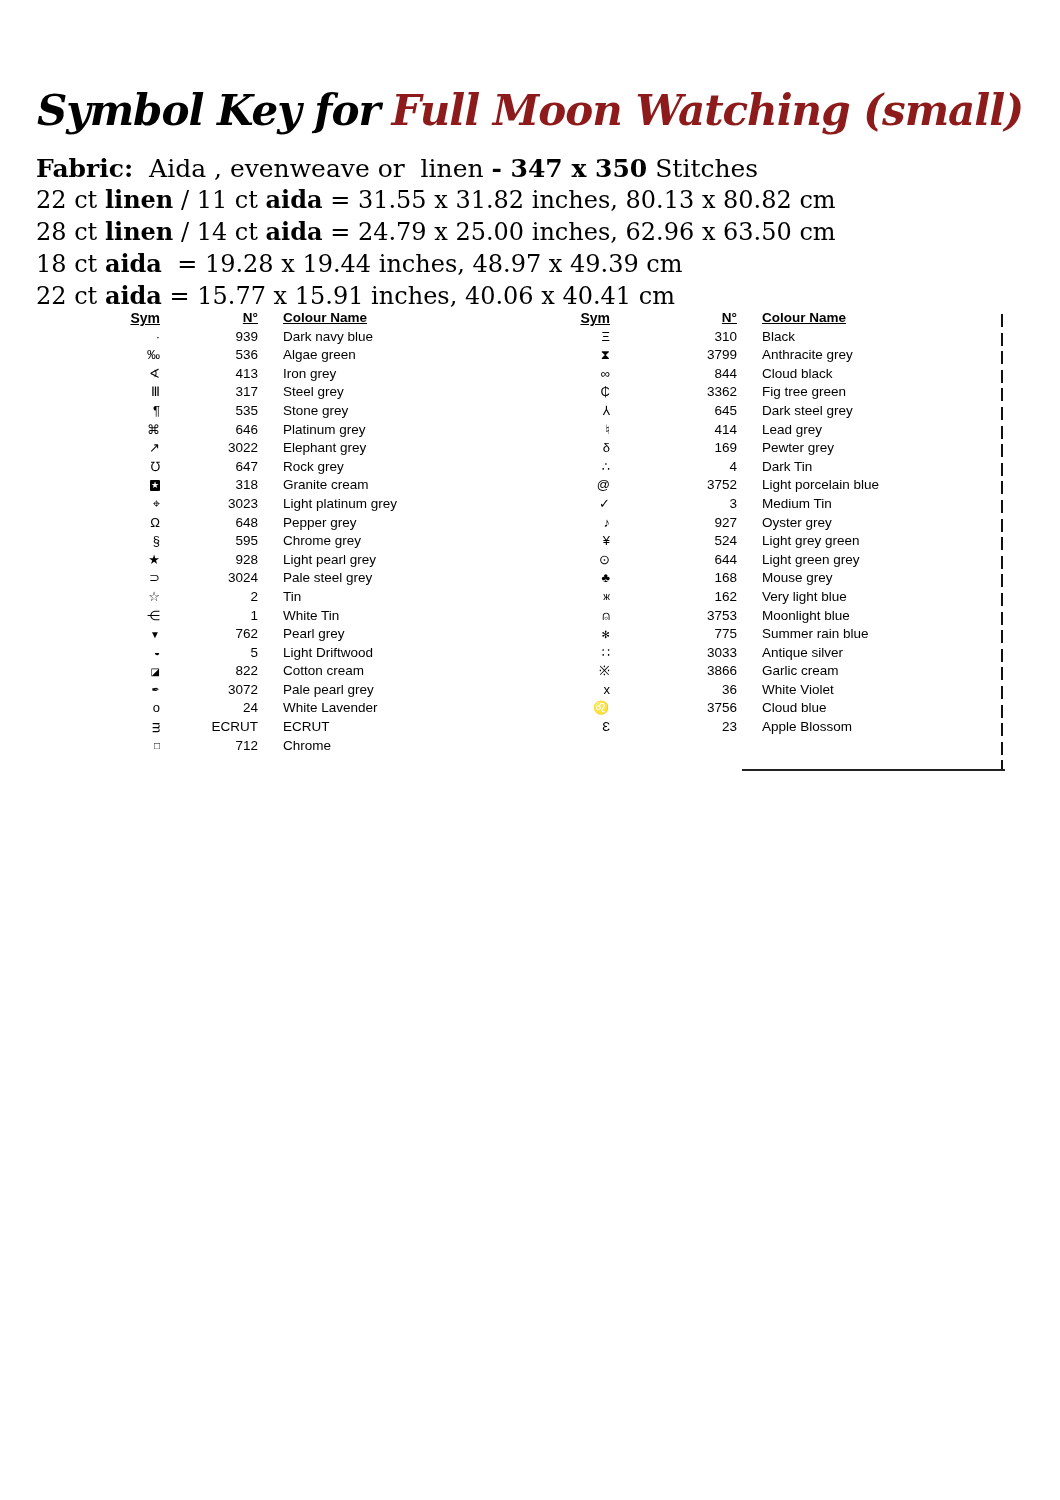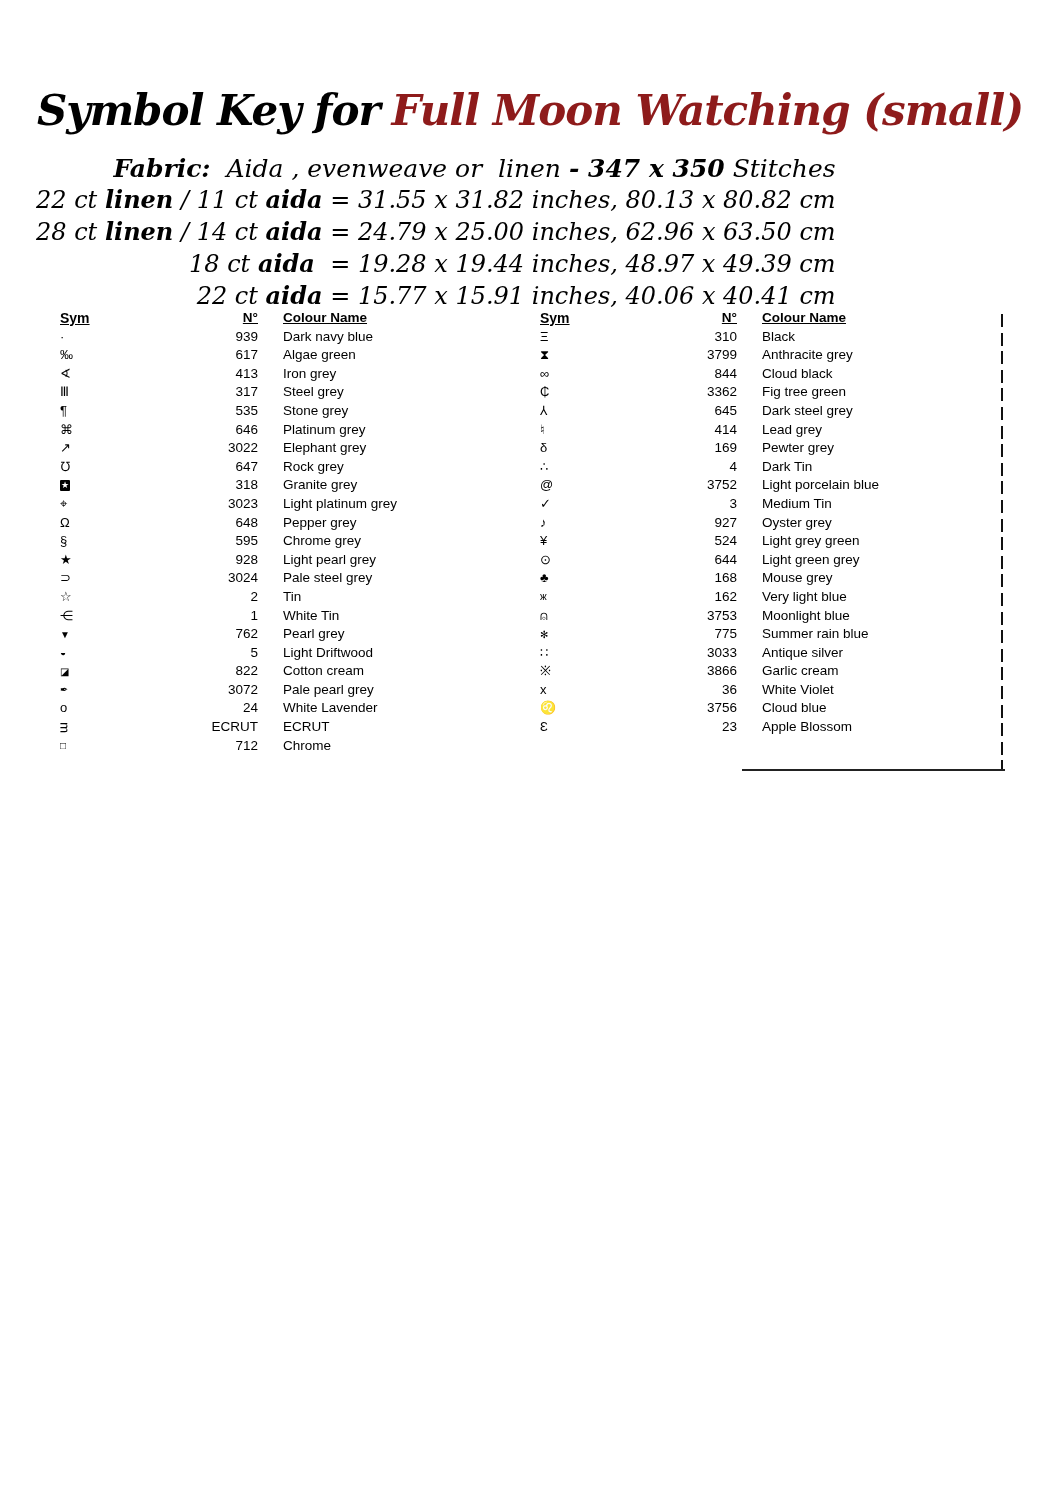--- a/index.html
+++ b/index.html
@@ -18,37 +18,36 @@
     font-style:italic; font-weight:bold;
     font-size:42px; line-height:1; letter-spacing:-1px;
     white-space:pre;
   }
   .title-red { margin-left:12px; }
 
   
   .fabric {
     position:absolute; left:36px; top:153px;
     font-family:"DejaVu Serif", serif;
-    font-style:italic; font-size:24px; line-height:31px;
+    font-size:24px; line-height:31px;
     white-space:pre-wrap;
-    text-align:right;
   }
   .fabric-line:first-child { font-size:25px; }
   .b { font-weight:bold; }
 
   
   .key-table { position:absolute; top:309px; }
   #left-table  { left:60px;  width:430px; }
   #right-table { left:540px; width:430px; }
   .key-header, .key-row {
     display:flex; align-items:center;
     height:18.6px; font-size:13.5px; line-height:18.6px;
   }
   .key-header span { font-weight:bold; text-decoration:underline; }
-  .c-sym  { width:100px; text-align:left; font-size:13px; }
+  .c-sym  { width:100px; text-align:right; font-size:13px; }
   #right-table .c-sym { width:70px; }
   .c-no   { width:98px;  text-align:right; }
   #right-table .c-no { width:127px; }
   .c-name { padding-left:25px; white-space:nowrap; }
   .key-header .c-sym { font-size:14px; }
 
   
   .sm { font-size:10px; }
   .boxed {
     display:inline-block; background:#000; color:#fff;
@@ -79,21 +78,21 @@
     <span class="c-no">N°</span>
     <span class="c-name">Colour Name</span>
   </div>
 <div class="key-row">
       <span class="c-sym"><span>·</span></span>
       <span class="c-no">939</span>
       <span class="c-name">Dark navy blue</span>
     </div>
     <div class="key-row">
       <span class="c-sym"><span>‰</span></span>
-      <span class="c-no">617</span>
+      <span class="c-no">536</span>
       <span class="c-name">Algae green</span>
     </div>
     <div class="key-row">
       <span class="c-sym"><span>∢</span></span>
       <span class="c-no">413</span>
       <span class="c-name">Iron grey</span>
     </div>
     <div class="key-row">
       <span class="c-sym"><span>Ⅲ</span></span>
       <span class="c-no">317</span>
@@ -115,21 +114,21 @@
       <span class="c-name">Elephant grey</span>
     </div>
     <div class="key-row">
       <span class="c-sym"><span>℧</span></span>
       <span class="c-no">647</span>
       <span class="c-name">Rock grey</span>
     </div>
     <div class="key-row">
       <span class="c-sym"><span class="boxed">★</span></span>
       <span class="c-no">318</span>
-      <span class="c-name">Granite grey</span>
+      <span class="c-name">Granite cream</span>
     </div>
     <div class="key-row">
       <span class="c-sym"><span>⌖</span></span>
       <span class="c-no">3023</span>
       <span class="c-name">Light platinum grey</span>
     </div>
     <div class="key-row">
       <span class="c-sym"><span>Ω</span></span>
       <span class="c-no">648</span>
       <span class="c-name">Pepper grey</span>

